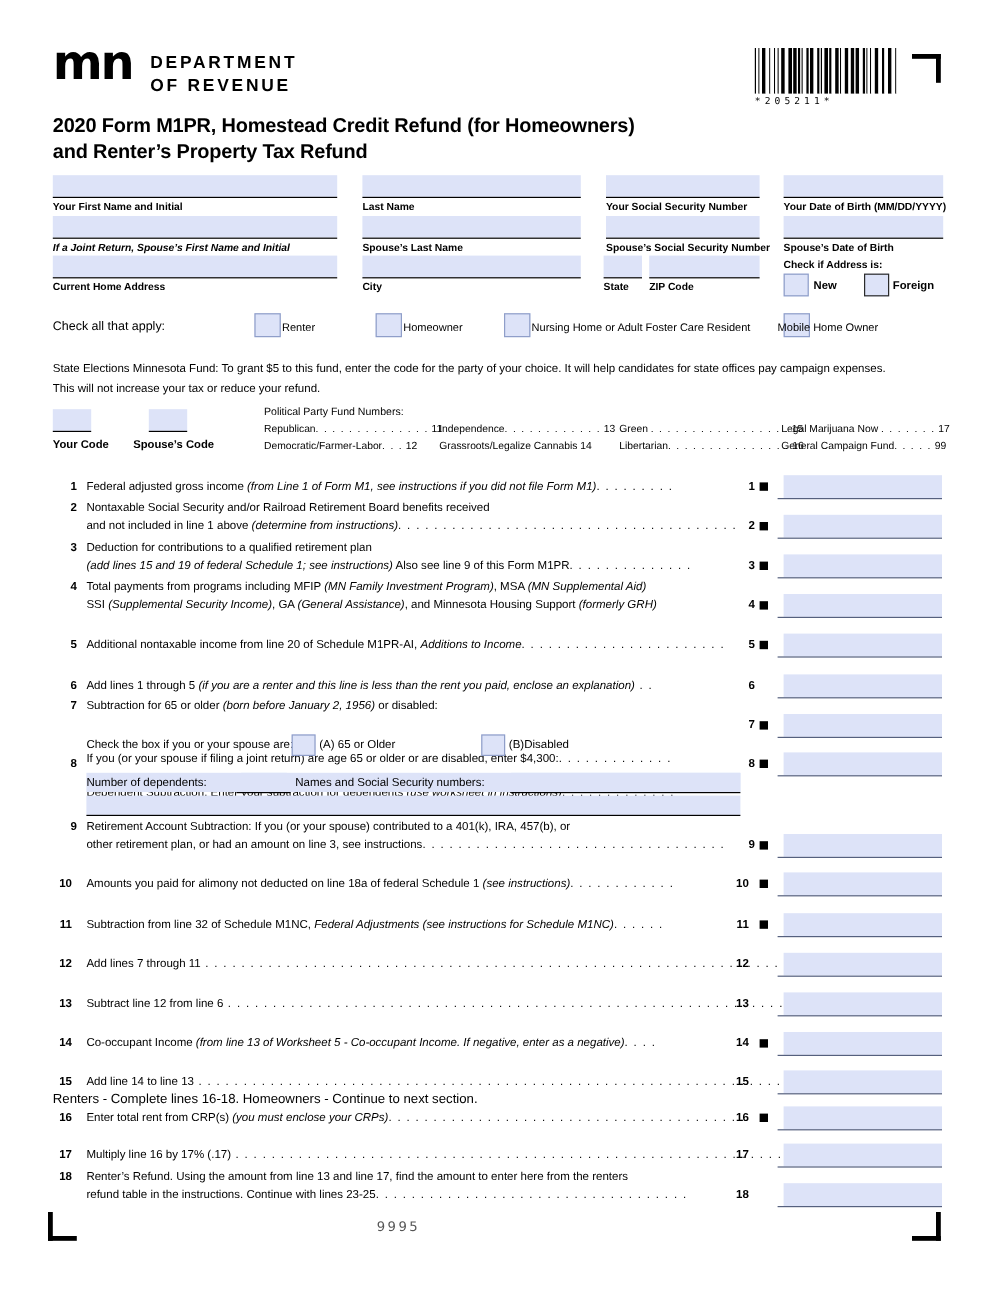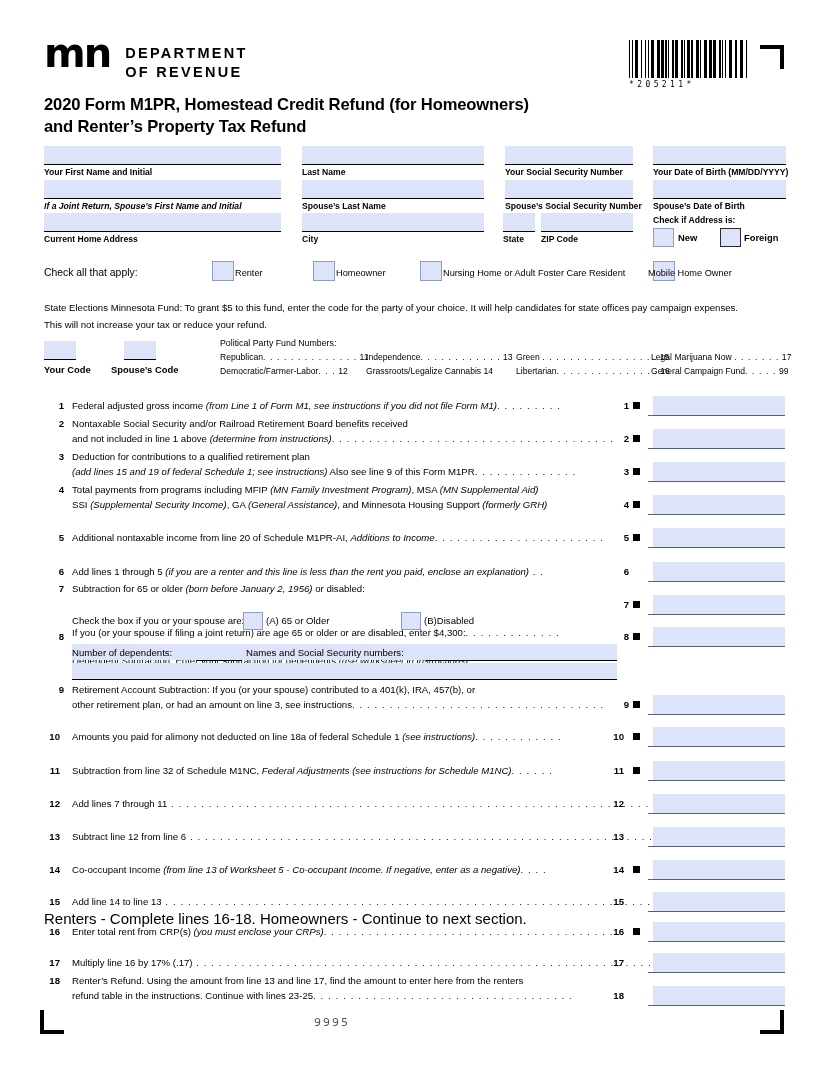--- a/index.html
+++ b/index.html
@@ -402,21 +402,21 @@
   <div class="aline" style="top:879px;"></div>
 
   <div class="ln-no" style="left:42px;top:896px;">15</div>
   <div class="ln-txt" style="left:72px;top:896px;">
     <span>Add line 14 to line 13</span><span class="dots"> . . . . . . . . . . . . . . . . . . . . . . . . . . . . . . . . . . . . . . . . . . . . . . . . . . . . . . . . . . . . . . . . . . . . . .</span>
   </div>
   <div class="rn" style="left:609px;top:896px;">15</div>
   <div class="abox" style="top:892px;"></div>
   <div class="aline" style="top:911px;"></div>
 
-  <div class="txt b" style="left:44px;top:910px;font-size:15px;text-align:center;">Renters - Complete lines 16-18. Homeowners - Continue to next section.</div>
+  <div class="txt b" style="left:44px;top:910px;font-size:11px;text-align:center;">Renters - Complete lines 16-18. Homeowners - Continue to next section.</div>
 
   <div class="ln-no" style="left:42px;top:926px;">16</div>
   <div class="ln-txt" style="left:72px;top:926px;">
     <span>Enter total rent from CRP(s) </span><span class="i">(you must enclose your CRPs)</span><span class="dots">. . . . . . . . . . . . . . . . . . . . . . . . . . . . . . . . . . . . . . . .</span>
   </div>
   <div class="rn" style="left:609px;top:926px;">16</div>
   <div class="neg" style="left:633px;top:928px;"></div>
   <div class="abox" style="top:922px;"></div>
   <div class="aline" style="top:941px;"></div>
 

